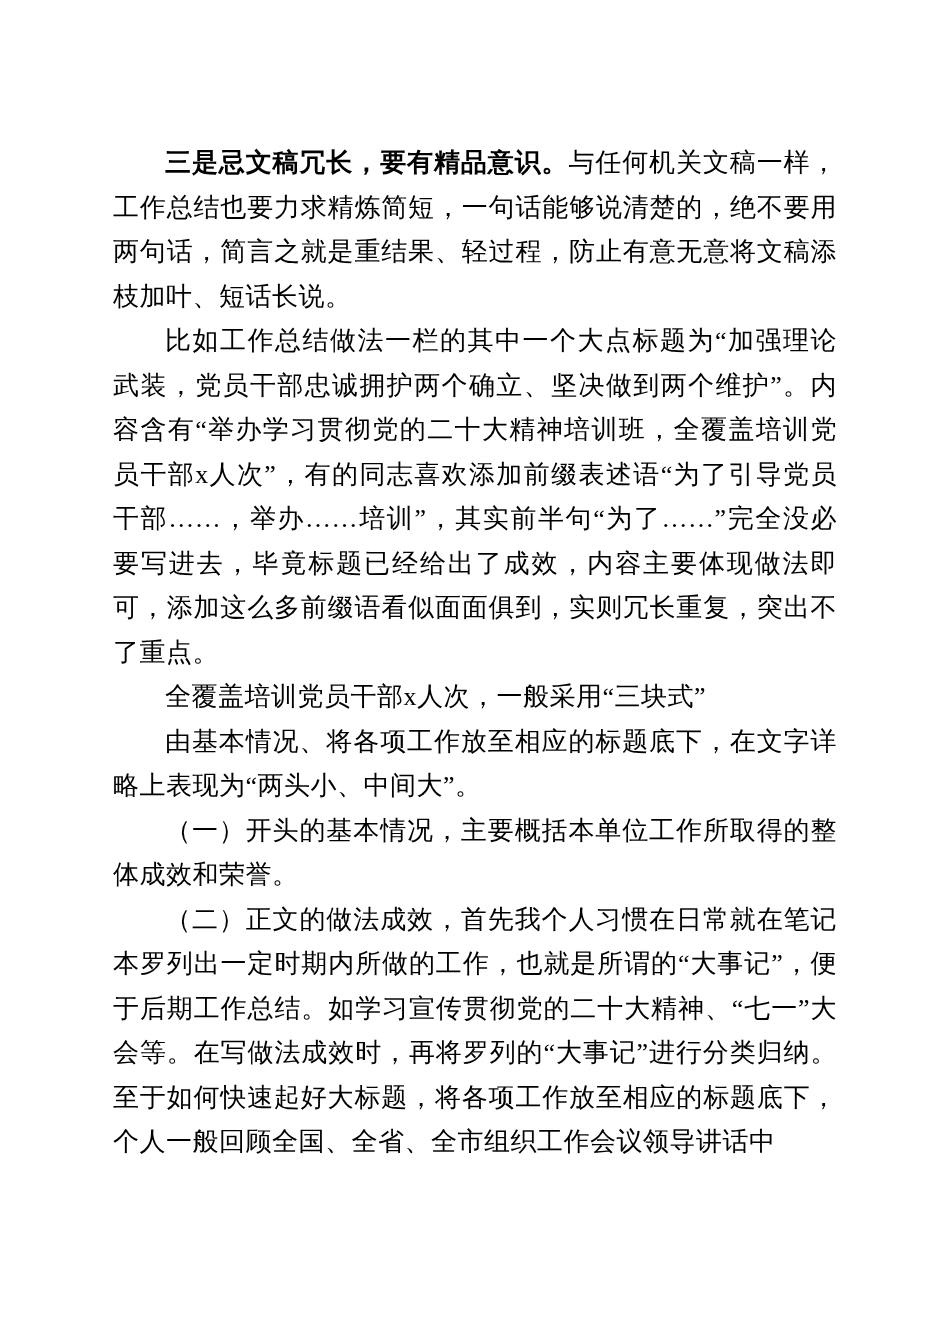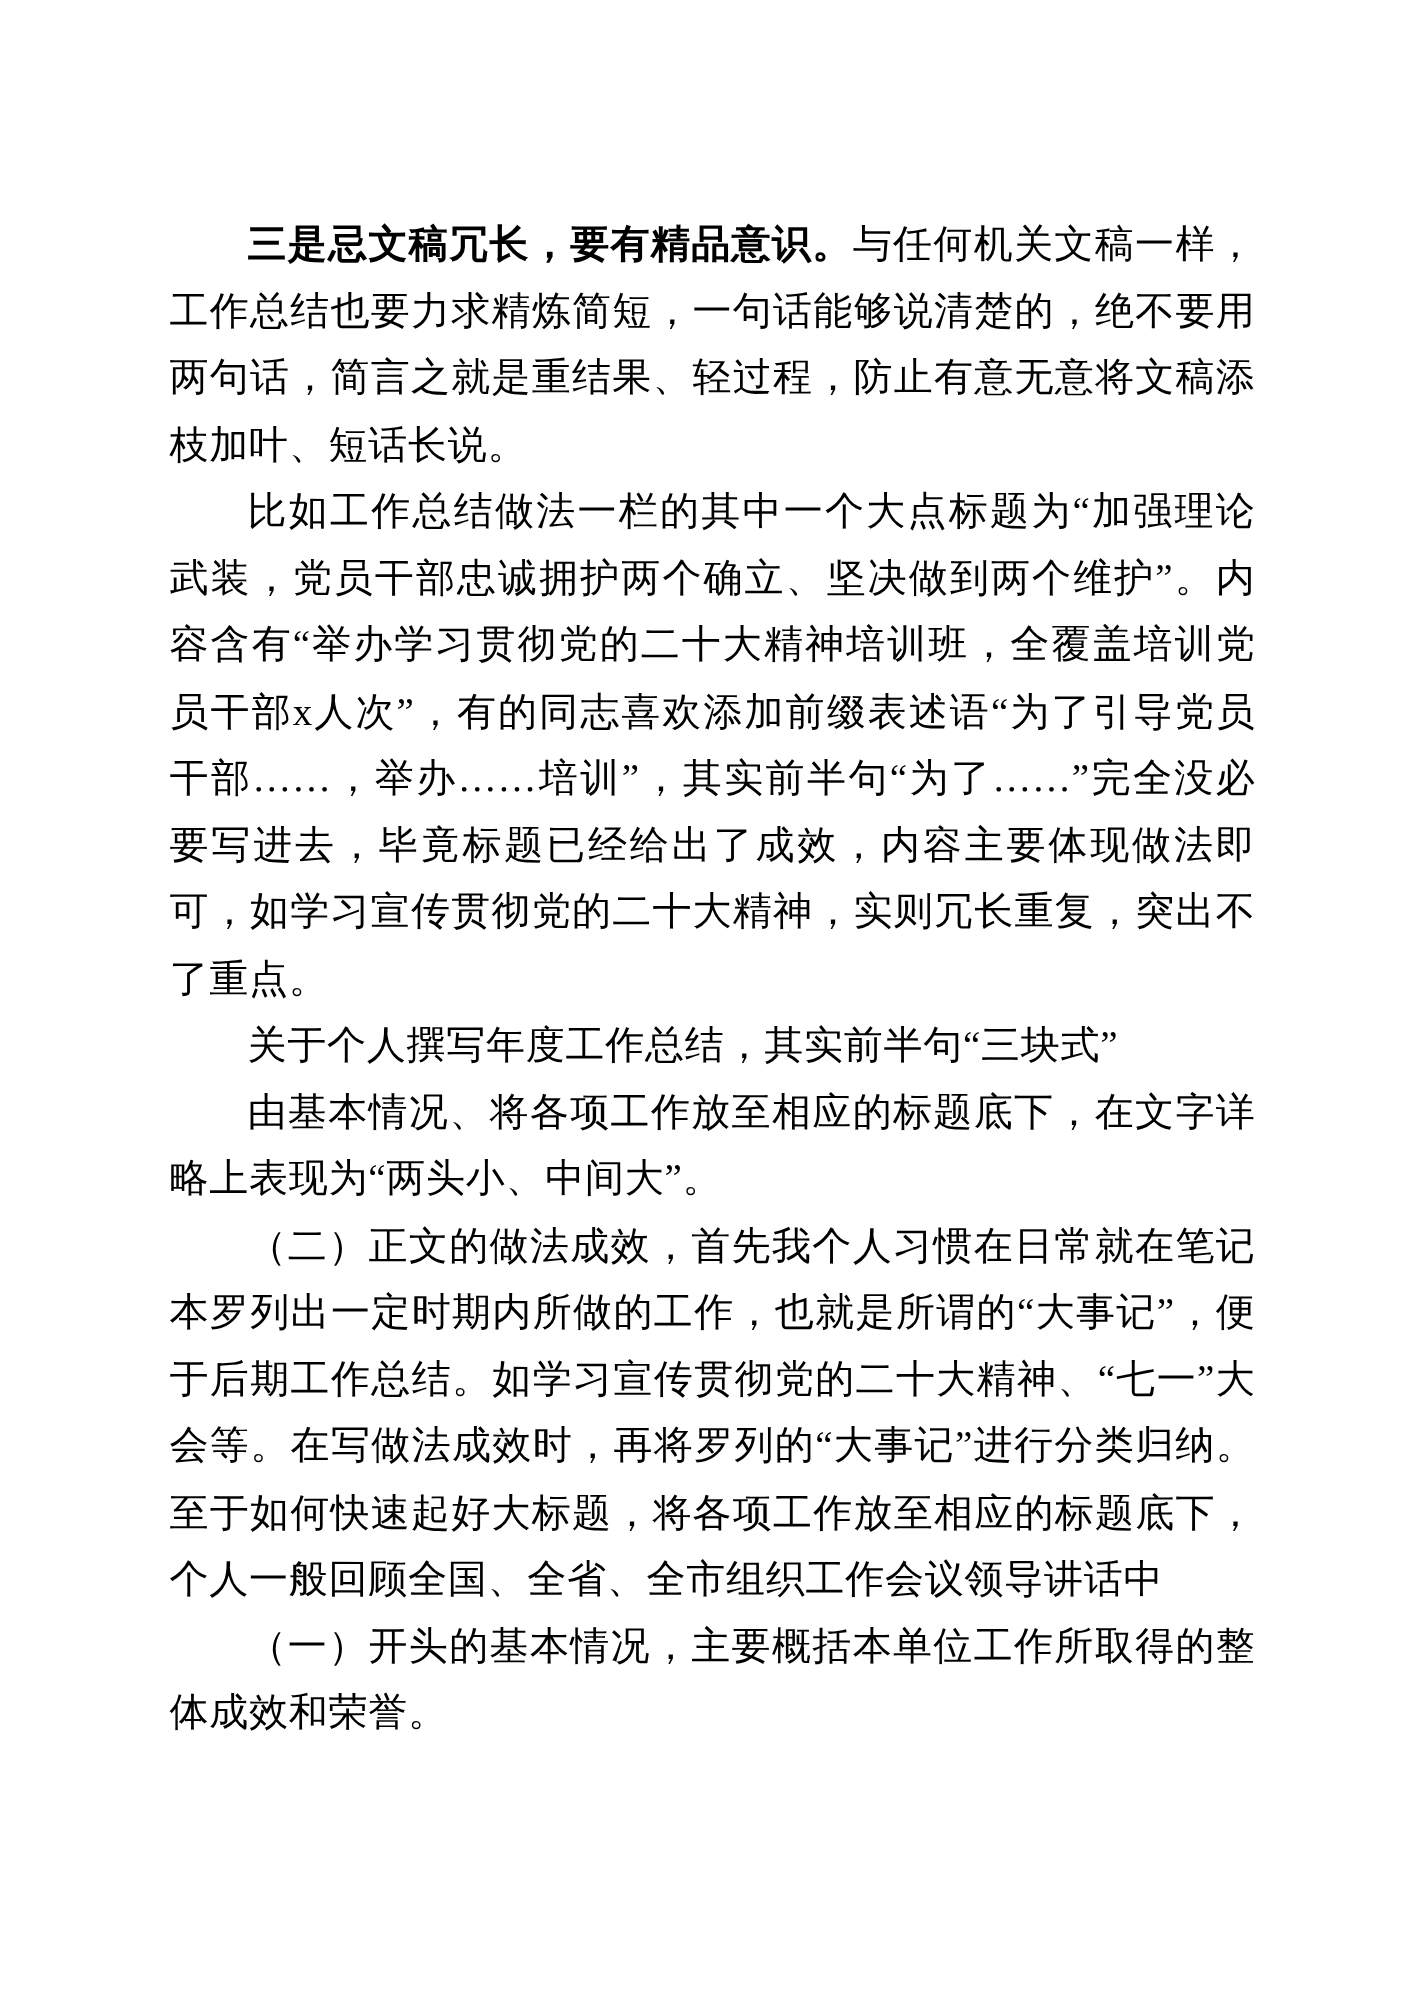--- a/index.html
+++ b/index.html
@@ -35,19 +35,19 @@
   .doc .run-bold {
     font-weight: bold;
   }
 </style>
 </head>
 <body>
 
 <div class="page">
   <div class="doc" id="doc">
       <p><span class="run-bold">三是忌文稿冗长，要有精品意识。</span><span>与任何机关文稿一样，工作总结也要力求精炼简短，一句话能够说清楚的，绝不要用两句话，简言之就是重结果、轻过程，防止有意无意将文稿添枝加叶、短话长说。</span></p>
-      <p><span>比如工作总结做法一栏的其中一个大点标题为“加强理论武装，党员干部忠诚拥护两个确立、坚决做到两个维护”。内容含有“举办学习贯彻党的二十大精神培训班，全覆盖培训党员干部x人次”，有的同志喜欢添加前缀表述语“为了引导党员干部……，举办……培训”，其实前半句“为了……”完全没必要写进去，毕竟标题已经给出了成效，内容主要体现做法即可，如学习宣传贯彻党的二十大精神，实则冗长重复，突出不了重点。</span></p>
-      <p><span>关于个人撰写年度工作总结，其实前半句“三块式”</span></p>
+      <p><span>比如工作总结做法一栏的其中一个大点标题为“加强理论武装，党员干部忠诚拥护两个确立、坚决做到两个维护”。内容含有“举办学习贯彻党的二十大精神培训班，全覆盖培训党员干部x人次”，有的同志喜欢添加前缀表述语“为了引导党员干部……，举办……培训”，其实前半句“为了……”完全没必要写进去，毕竟标题已经给出了成效，内容主要体现做法即可，添加这么多前缀语看似面面俱到，实则冗长重复，突出不了重点。</span></p>
+      <p><span>全覆盖培训党员干部x人次，一般采用“三块式”</span></p>
       <p><span>由基本情况、将各项工作放至相应的标题底下，在文字详略上表现为“两头小、中间大”。</span></p>
+      <p><span>（一）开头的基本情况，主要概括本单位工作所取得的整体成效和荣誉。</span></p>
       <p><span>（二）正文的做法成效，首先我个人习惯在日常就在笔记本罗列出一定时期内所做的工作，也就是所谓的“大事记”，便于后期工作总结。如学习宣传贯彻党的二十大精神、“七一”大会等。在写做法成效时，再将罗列的“大事记”进行分类归纳。至于如何快速起好大标题，将各项工作放至相应的标题底下，个人一般回顾全国、全省、全市组织工作会议领导讲话中</span></p>
-      <p><span>（一）开头的基本情况，主要概括本单位工作所取得的整体成效和荣誉。</span></p>
     </div>
 </div>
 
 </body></html>

